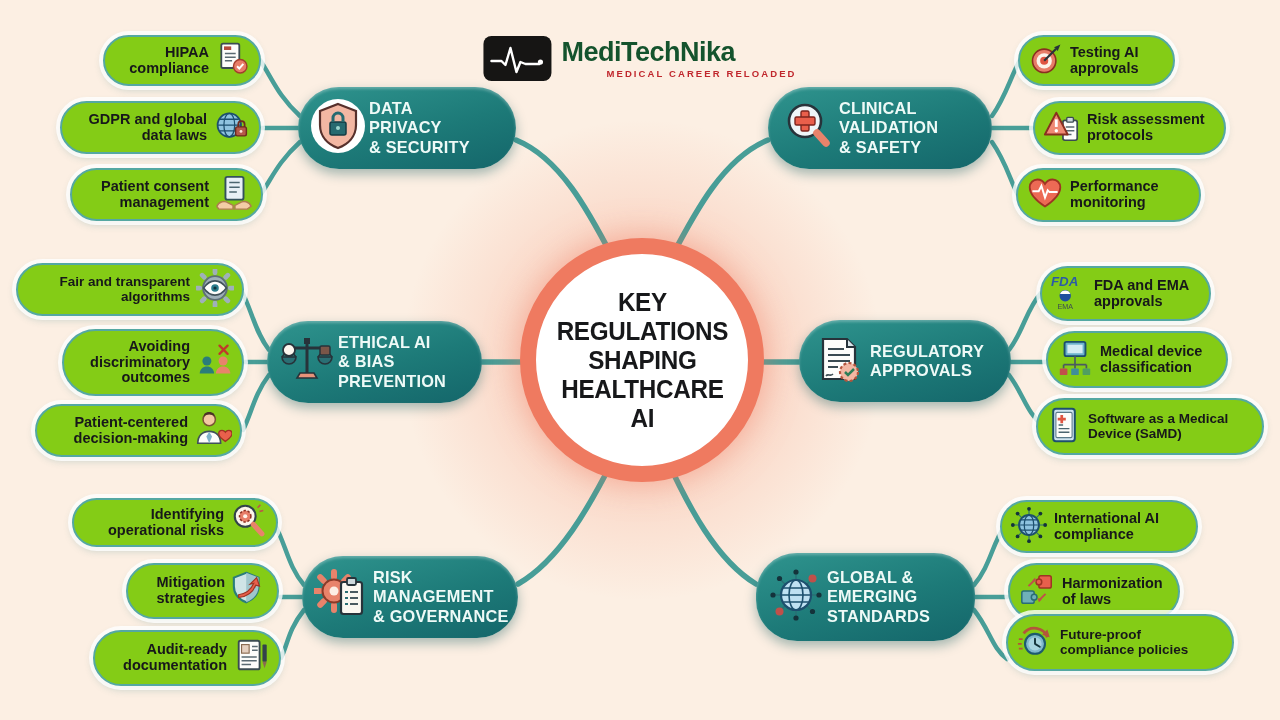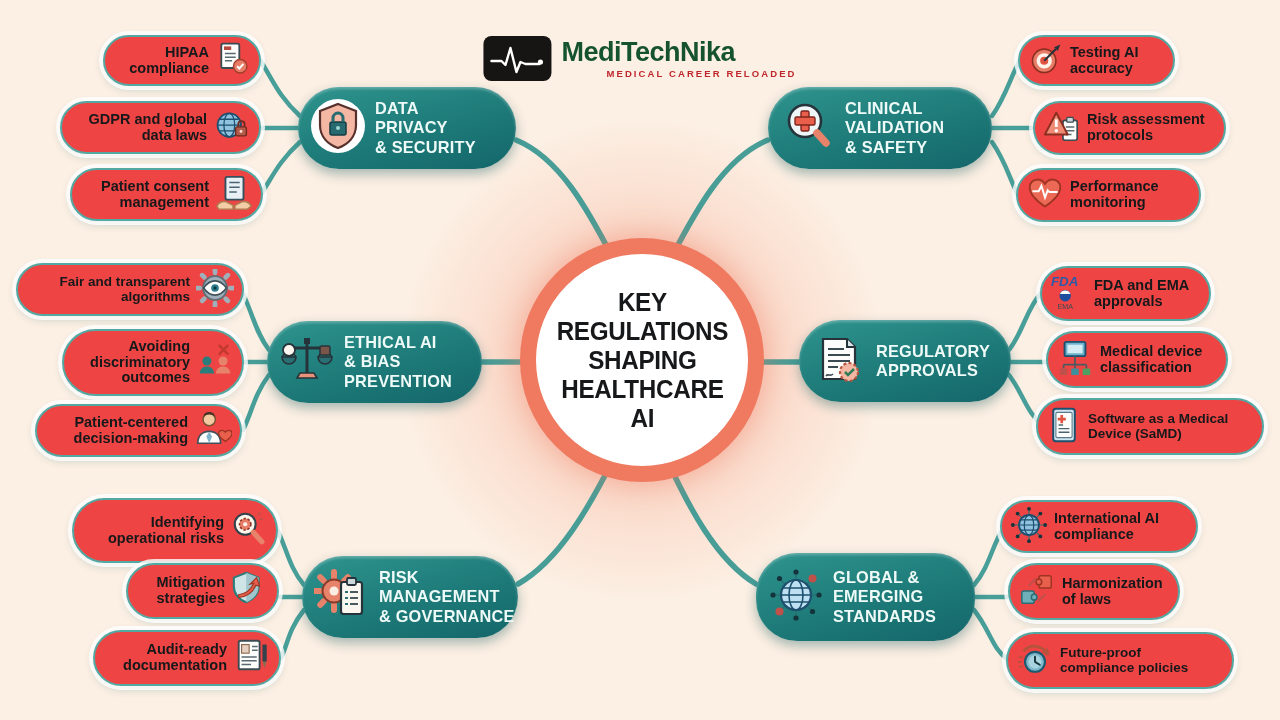--- a/index.html
+++ b/index.html
@@ -20,33 +20,33 @@
     position:absolute; left:520px; top:238px; width:244px; height:244px;
     background:#ffffff; border:16px solid #ef7a60; border-radius:50%;
     display:flex; align-items:center; justify-content:center; text-align:center;
     box-shadow:0 0 34px rgba(239,122,96,.55); z-index:3;
   }
   .center-title {
     font-weight:bold; font-size:25px; line-height:1.16; color:#17181a;
     white-space:pre-line; letter-spacing:-0.3px; transform:scaleX(.97);
   }
   .branch {
-    position:absolute; z-index:3; display:flex; align-items:center; gap:9px;
+    position:absolute; z-index:3; display:flex; align-items:center; gap:3px;
     padding:8px 12px; border-radius:41px; color:#eefaf7;
     background:linear-gradient(165deg,#2f948e 0%, #1d7a78 55%, #14666a 100%);
     box-shadow:0 5px 12px rgba(20,90,92,.38), inset 0 2px 3px rgba(255,255,255,.28);
   }
   .branch-label {
     font-weight:bold; font-size:17px; line-height:1.12; white-space:pre;
     letter-spacing:.2px; transform:scaleX(.96); transform-origin:left center;
   }
   .branch-icon { flex:0 0 auto; }
   .pill {
     position:absolute; z-index:3; display:flex; align-items:center; gap:6px;
-    padding:4px 8px; background:#ef4444;
+    padding:4px 8px; background:#84cc16;
     border:2px solid #54a8a2; border-radius:40px;
     box-shadow:0 0 0 4px rgba(255,255,255,.8), 0 3px 9px rgba(40,120,118,.30);
   }
   .pill.left { justify-content:flex-end; text-align:right; }
   .pill.right { justify-content:flex-start; text-align:left; }
   .pill-label {
     font-weight:bold; font-size:14.5px; line-height:1.1; color:#17181a; white-space:pre;
   }
   .pill-sm .pill-label { font-size:13.5px; }
   .pill-icon { flex:0 0 auto;text-align:right; }
@@ -191,21 +191,21 @@
     <span class="pill-icon">
       <svg width="36" height="36" viewBox="0 0 40 40">
         <circle cx="18" cy="22" r="13" fill="#e77d68" stroke="#8a2f20" stroke-width="1.8"></circle>
         <circle cx="18" cy="22" r="8.5" fill="#fdf3ea"></circle>
         <circle cx="18" cy="22" r="4.5" fill="#e05542"></circle>
         <path d="M18 22L31 9" stroke="#27333a" stroke-width="2.4"></path>
         <path d="M29 7l7-3-3 7z" fill="#27333a"></path>
       </svg>
     </span>
     <span class="pill-label">Testing AI
-accuracy</span>
+approvals</span>
   </div>
   <div class="pill right" style="left:1033px;top:101px;width:193px;height:54px">
     <span class="pill-icon">
       <svg width="38" height="38" viewBox="0 0 40 40">
         <rect x="21" y="14" width="15" height="21" rx="2" fill="#fdfdfb" stroke="#3b4b52" stroke-width="1.8"></rect>
         <rect x="25" y="11" width="7" height="5" rx="1" fill="#cdd8dc" stroke="#3b4b52" stroke-width="1.4"></rect>
         <path d="M24 21h9M24 25h9M24 29h6" stroke="#5a6a72" stroke-width="1.5"></path>
         <path d="M14 6L26 29H2z" fill="#ef8a74" stroke="#8a2f20" stroke-width="2" stroke-linejoin="round"></path>
         <path d="M14 13v8" stroke="#ffffff" stroke-width="3"></path>
         <circle cx="14" cy="25" r="1.8" fill="#ffffff"></circle>
@@ -346,21 +346,21 @@
         <rect x="27" y="15" width="21" height="32" rx="2.5" fill="#fbf7f0" stroke="#27333a" stroke-width="2.2"></rect>
         <rect x="33" y="11" width="9" height="7" rx="1.5" fill="#cdd8dc" stroke="#27333a" stroke-width="1.8"></rect>
         <path d="M31 25h3M31 31h3M31 37h3" stroke="#2a6f74" stroke-width="2"></path>
         <path d="M36 25h8M36 31h8M36 37h8" stroke="#4b5a60" stroke-width="1.8"></path>
       </svg>
     </span>
     <span class="branch-label">RISK
 MANAGEMENT
 &amp; GOVERNANCE</span>
   </div>
-  <div class="pill left" style="left:72px;top:498px;width:206px;height:65px">
+  <div class="pill left" style="left:72px;top:498px;width:206px;height:49px">
     <span class="pill-label">Identifying
 operational risks</span>
     <span class="pill-icon">
       <svg width="38" height="38" viewBox="0 0 40 40">
         <circle cx="16" cy="15" r="11" fill="#fdf6ec" stroke="#33434b" stroke-width="2.2"></circle>
         <circle cx="16" cy="15" r="6" fill="#e77d68" stroke="#8a2f20" stroke-width="1.6" stroke-dasharray="2.5 1.8"></circle>
         <circle cx="16" cy="15" r="2.2" fill="#fdf3ea"></circle>
         <path d="M24.5 23.5l9 10" stroke="#e8836b" stroke-width="5.5" stroke-linecap="round"></path>
         <path d="M29 6l3-3M31 10l4-1" stroke="#c0504a" stroke-width="1.6"></path>
       </svg>
@@ -447,21 +447,21 @@
         <circle cx="22" cy="11.5" r="3" fill="#e8604c" stroke="#9e3423" stroke-width="1.6"></circle>
         <path d="M11 16l6-6" stroke="#c0504a" stroke-width="2"></path>
         <path d="M18 7l1.5 4.5L15 10z" fill="#c0504a"></path>
         <path d="M29 24l-6 6" stroke="#c0504a" stroke-width="2"></path>
         <path d="M22 33l-1.5-4.5L25 30z" fill="#c0504a"></path>
       </svg>
     </span>
     <span class="pill-label">Harmonization
 of laws</span>
   </div>
-  <div class="pill right pill-sm" style="left:1006px;top:632px;width:228px;height:57px">
+  <div class="pill right pill-sm" style="left:1006px;top:614px;width:228px;height:57px">
     <span class="pill-icon">
       <svg width="38" height="38" viewBox="0 0 40 40">
         <path d="M8 12A14.5 14.5 0 0 1 33 16" fill="none" stroke="#b4543c" stroke-width="3"></path>
         <path d="M33 8l2.5 8-8-2.5z" fill="#b4543c"></path>
         <path d="M3 18h4M2 23h4M3 28h4" stroke="#b4543c" stroke-width="1.8"></path>
         <circle cx="20" cy="23" r="10.5" fill="#7fb8cc" stroke="#1d5a6e" stroke-width="2.2"></circle>
         <circle cx="20" cy="23" r="7" fill="#a8d4e0"></circle>
         <path d="M20 23v-5.5M20 23l5 3" stroke="#14333b" stroke-width="2" stroke-linecap="round"></path>
       </svg>
     </span>

